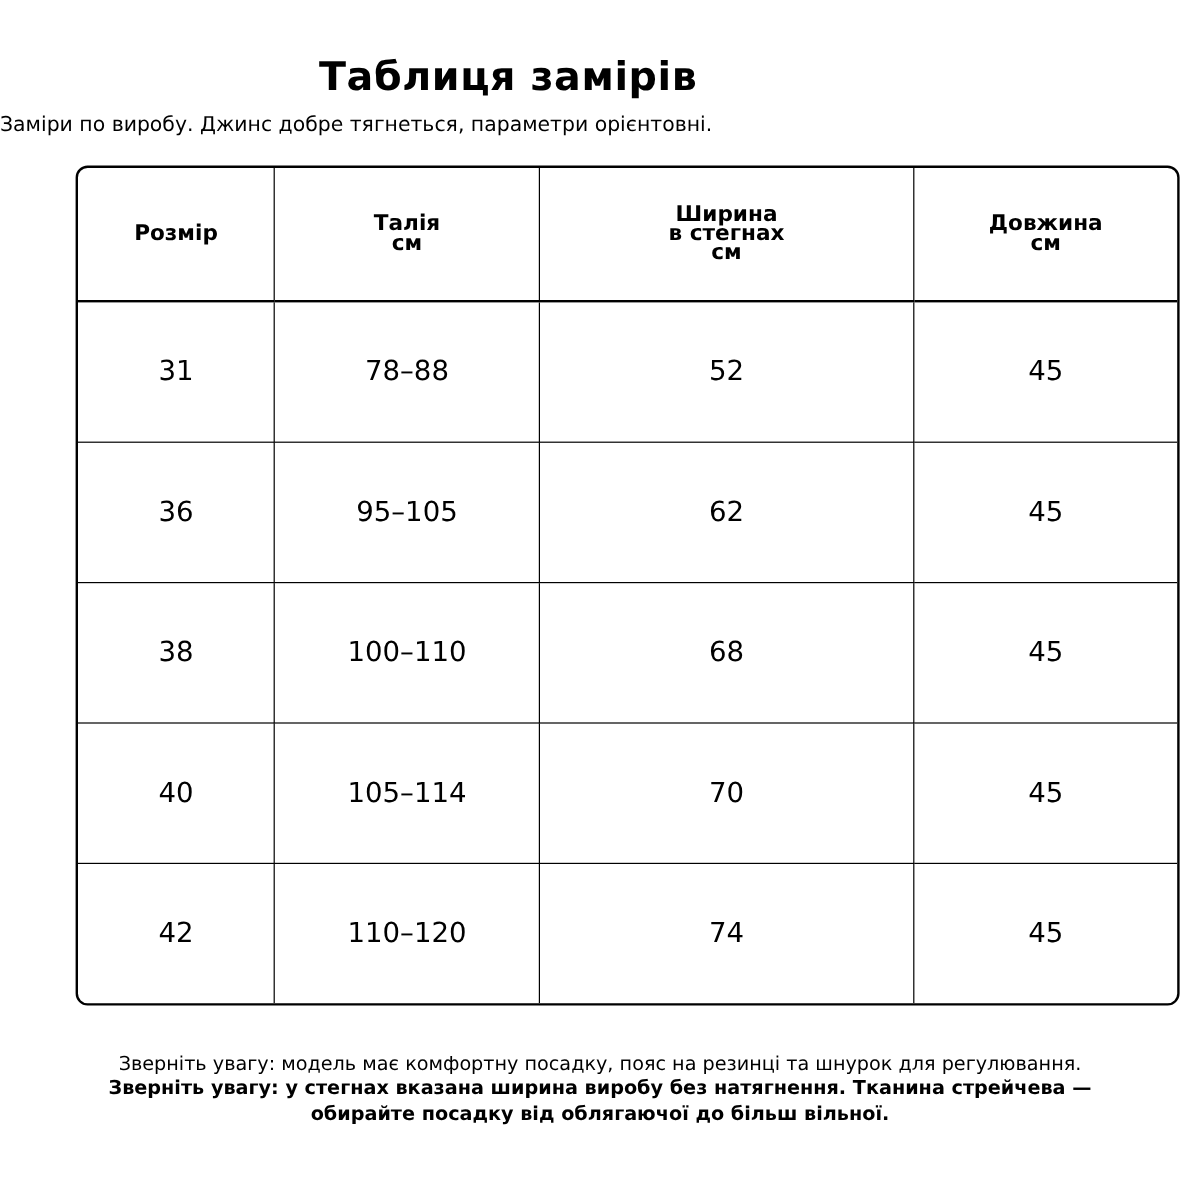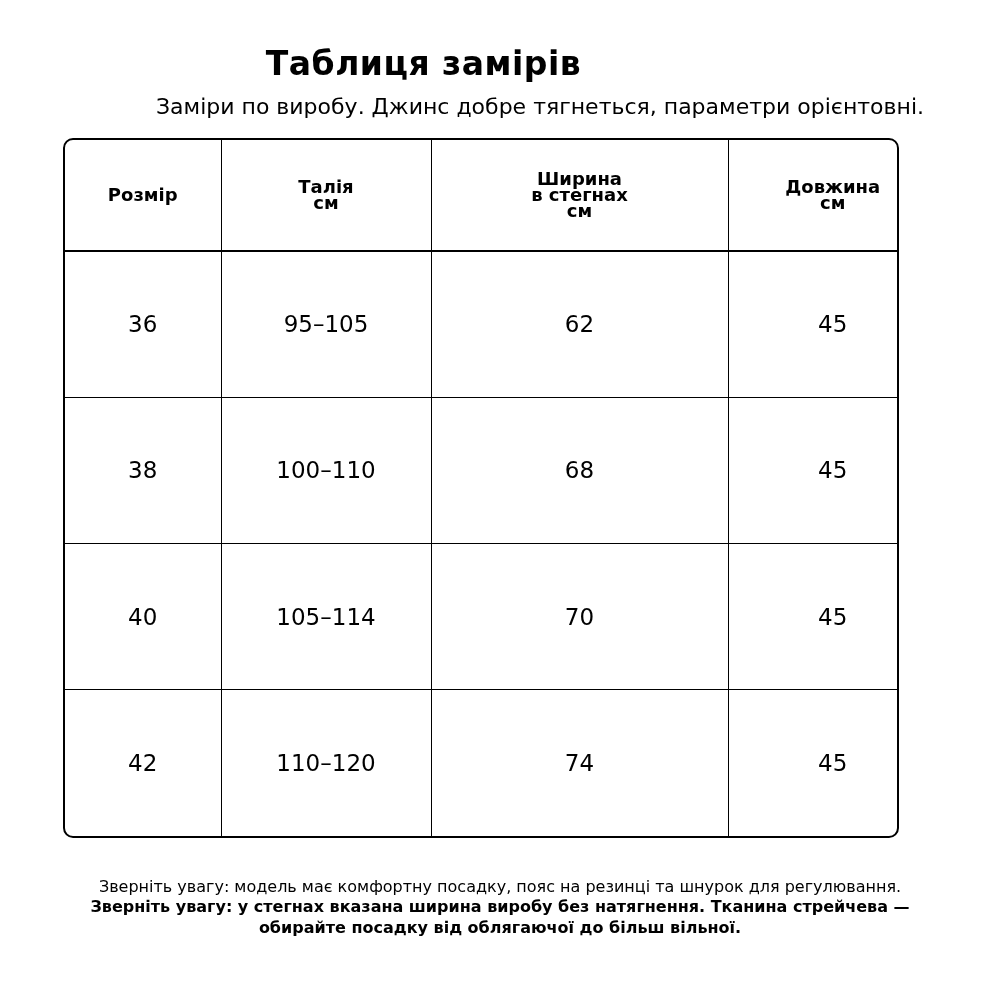--- a/index.html
+++ b/index.html
@@ -1,19 +1,19 @@
 <!DOCTYPE html>
 <html><head>
 <meta charset="utf-8">
 <style>
   html, body { margin:0; padding:0; background:#ffffff; }
   body { width:1000px; height:1000px; position:relative; font-family:"DejaVu Sans", sans-serif; color:#000; overflow:hidden; }
   .title { position:absolute; top:44px; left:0; width:847px; text-align:center; font-size:33px; font-weight:bold; letter-spacing:0.5px; }
-  .subtitle { position:absolute; top:94px; left:0; width:924px; text-align:right; font-size:22px; }
-  .table-wrap { position:absolute; left:63px; top:138px; width:836px; height:700px; border:2px solid #000; border-radius:10px; box-sizing:border-box; overflow:hidden; }
+  .subtitle { position:absolute; top:94px; left:0; width:924px; text-align:left; font-size:17px; }
+  .table-wrap { position:absolute; left:63px; top:138px; width:920px; height:700px; border:2px solid #000; border-radius:10px; box-sizing:border-box; overflow:hidden; }
   table { border-collapse:collapse; width:100%; height:100%; table-layout:fixed; }
   th, td { border:1px solid #000; text-align:center; vertical-align:middle; padding:0; }
   tr:first-child th { border-top:none; }
   tr th:first-child, tr td:first-child { border-left:none; }
   tr th:last-child, tr td:last-child { border-right:none; }
   tr:last-child td { border-bottom:none; }
   thead tr { height:111px; }
   thead th { border-bottom:2px solid #000; font-size:18px; font-weight:bold; line-height:16px; }
   tbody tr { height:73.6px; }
   tbody td { font-size:23px; }
@@ -52,20 +52,26 @@
           <span class="hline">см</span>
         </th>
         <th>
           <span class="hline">Довжина</span>
           <span class="hline">см</span>
         </th>
       </tr>
     </thead>
     <tbody>
       <tr>
+        <td>31</td>
+        <td>78–88</td>
+        <td>52</td>
+        <td>45</td>
+      </tr>
+      <tr>
         <td>36</td>
         <td>95–105</td>
         <td>62</td>
         <td>45</td>
       </tr>
       <tr>
         <td>38</td>
         <td>100–110</td>
         <td>68</td>
         <td>45</td>

